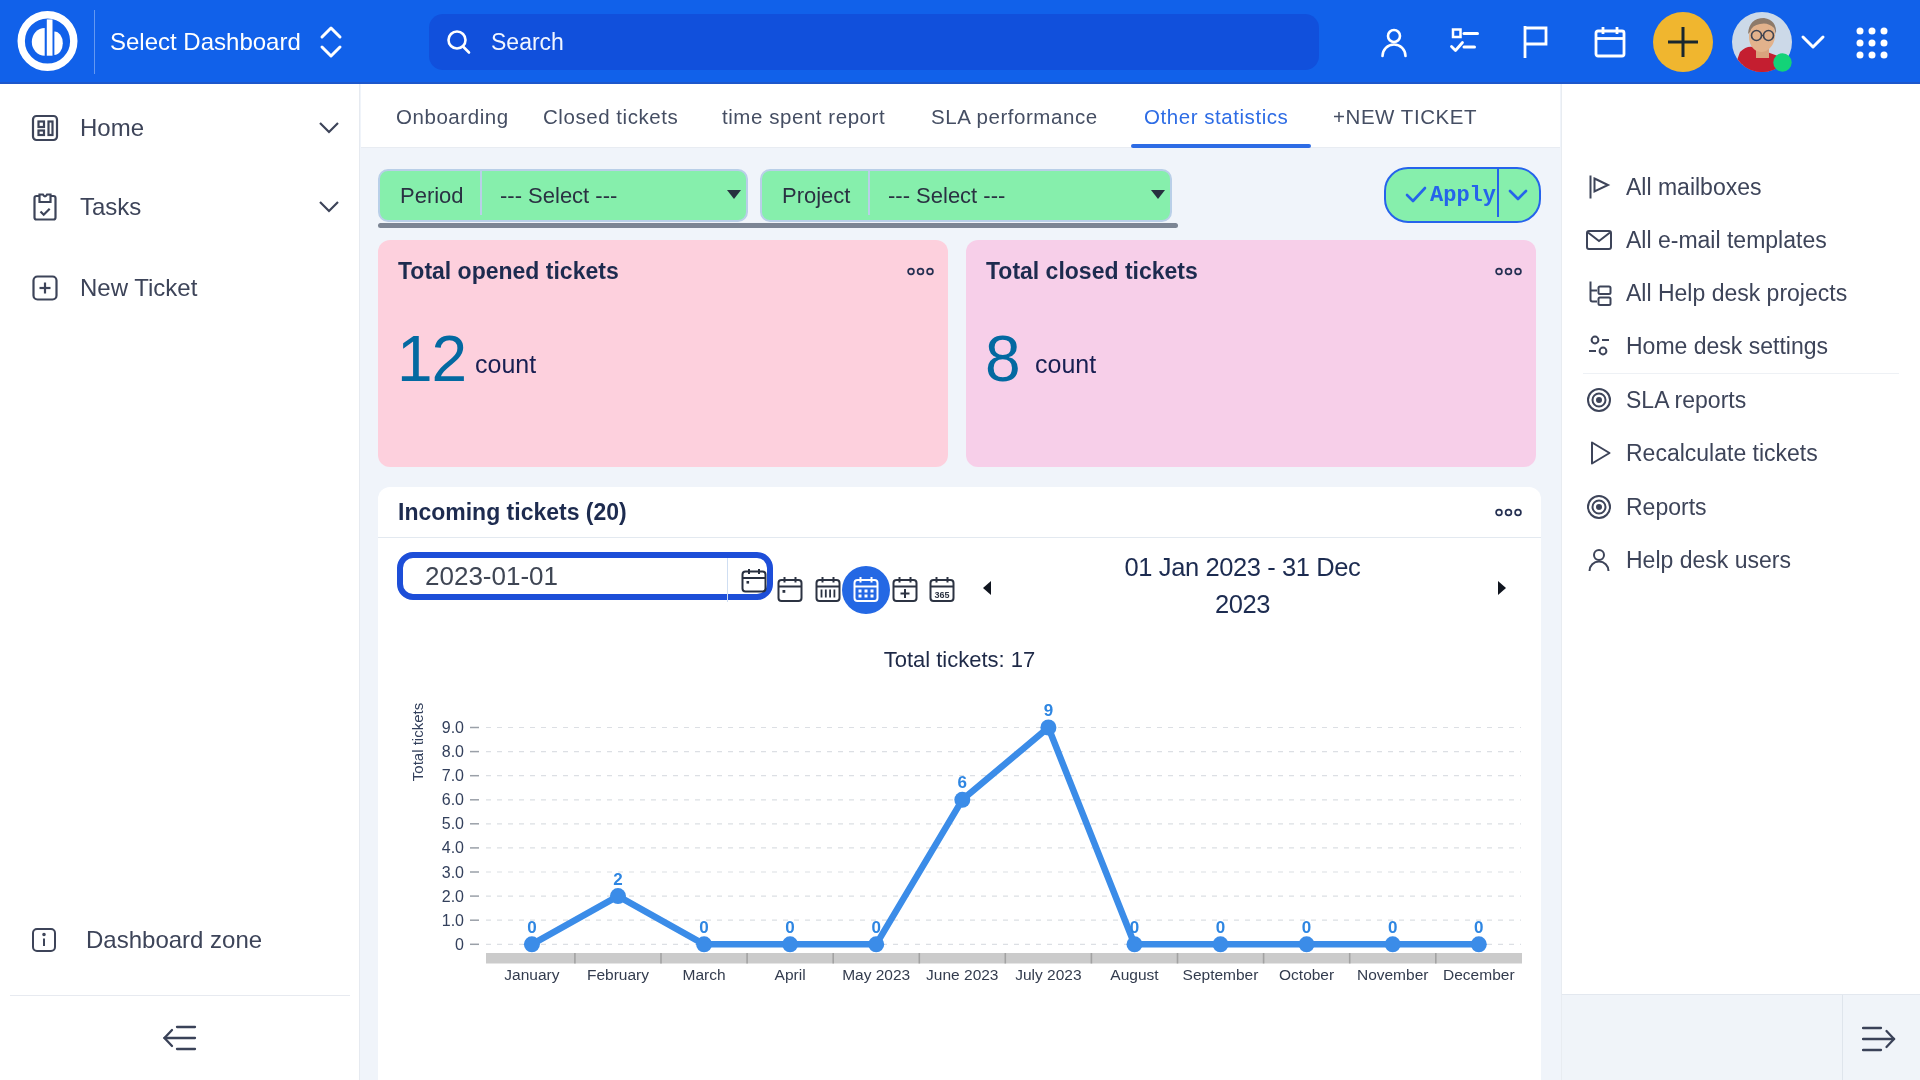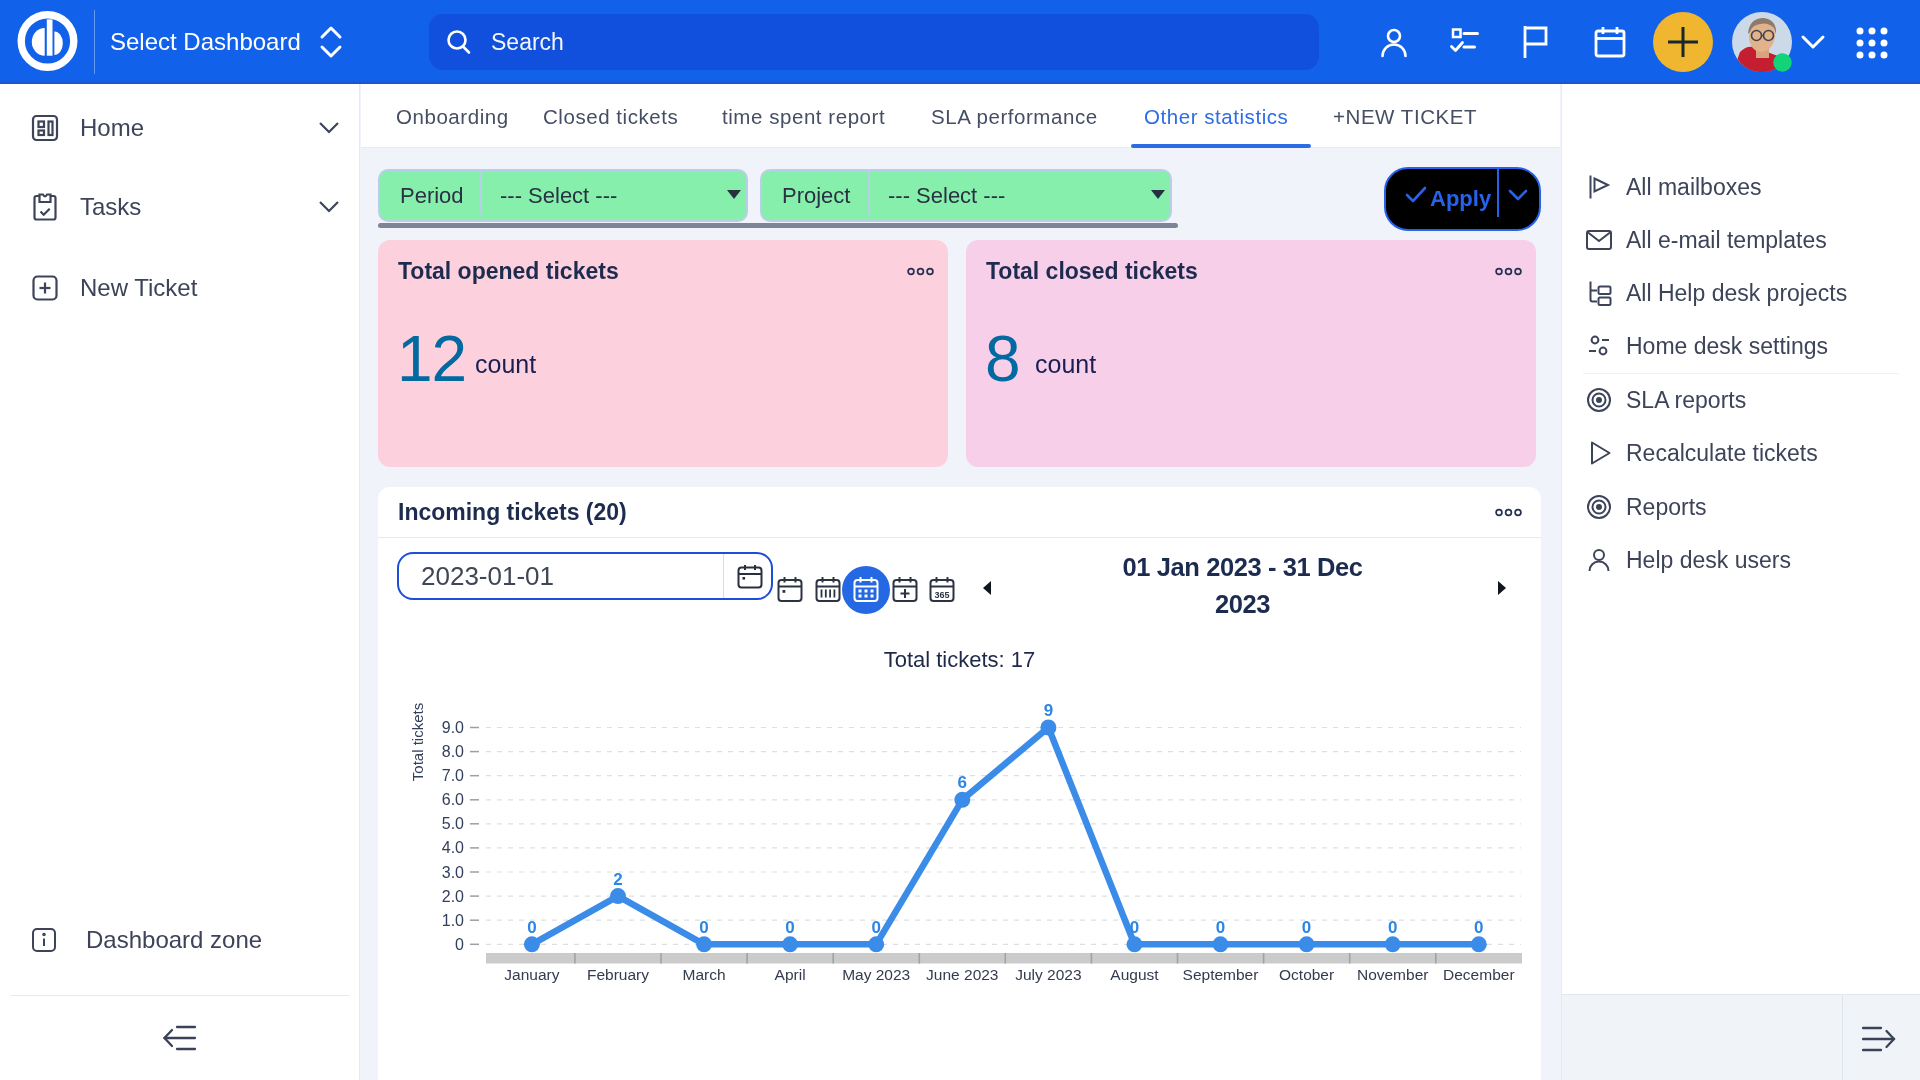--- a/index.html
+++ b/index.html
@@ -28,42 +28,42 @@
   .tab { position:absolute; top:0; height:64px; line-height:66px; font-size:20.5px; letter-spacing:0.55px; color:#454e63; font-weight:500; }
   .tab.active { color:#2d6ce5; }
   #tabline { position:absolute; left:770px; top:60px; width:180px; height:4px; background:#2d6ce5; border-radius:2px; }
 
   .fbox { position:absolute; top:85px; height:53px; border:2px solid #b9cfe8; border-radius:10px; background:#86efac; color:#2a3142; font-size:22px; }
   .fbox .lab { position:absolute; left:20px; top:50%; transform:translateY(-50%); }
   .fbox .vline { position:absolute; top:0; width:2px; height:44px; background:#b9cfe8; }
   .fbox .sel { position:absolute; top:50%; transform:translateY(-50%); }
   .fbox .tri { position:absolute; top:19px; width:0; height:0; border-left:7px solid transparent; border-right:7px solid transparent; border-top:9px solid #27303f; }
 
-  #applyBtn { position:absolute; left:1023px; top:83px; width:157px; height:64px; border:2px solid #2563eb; border-radius:24px; background:#000000; }
+  #applyBtn { position:absolute; left:1023px; top:83px; width:157px; height:56px; border:2px solid #2563eb; border-radius:24px; background:#86efac;font-family:Liberation Mono, monospace; }
   #applyBtn .vline { position:absolute; left:111px; top:0; width:2px; height:48px; background:#2563eb; }
   #applyBtn .txt { position:absolute; left:44px; top:50%; transform:translateY(-50%); color:#2563eb; font-size:22px; font-weight:600; }
 
   #hscroll { position:absolute; left:17px; top:139px; width:800px; height:5px; background:#7c8594; border-radius:3px; }
 
   .pinkcard { position:absolute; top:156px; width:570px; height:227px; border-radius:12px; }
   #pc1 { left:17px; background:#fdd0dd; }
   #pc2 { left:605px; background:#f7cfe9; }
   .pinkcard .title { position:absolute; left:20px; top:18px; font-size:23px; font-weight:bold; color:#1d2b4f; }
   .pinkcard .num { position:absolute; left:19px; top:82px; font-size:64px; font-weight:normal; color:#0369a1; letter-spacing:-1px;text-align:center; }
   .pinkcard .cnt { position:absolute; top:110px; font-size:25px; color:#181f52; }
 
   #chartcard { position:absolute; left:17px; top:403px; width:1163px; height:593px; background:#fff; border-radius:12px 12px 0 0; }
   #chartcard .hdr { position:absolute; left:0; top:0; width:100%; height:51px; border-bottom:1px solid #e3e9f0; }
   #chartcard .hdr .t { position:absolute; left:20px; top:12px; font-size:23px; font-weight:bold; color:#1d2b4f; }
 
-  #dateBox { position:absolute; left:19px; top:65px; width:376px; height:48px; border:2px solid #1d4ed8; border-radius:16px; background:#fff; }
+  #dateBox { position:absolute; left:19px; top:65px; width:376px; height:48px; border:6px solid #1d4ed8; border-radius:16px; background:#fff; }
   #dateBox .vline { position:absolute; left:324px; top:0; width:1px; height:44px; background:#cfdef2; }
   #dateBox .txt { position:absolute; left:22px; top:50%; transform:translateY(-50%); font-size:26px; color:#3f4654; }
 
-  #rangeTxt { position:absolute; left:682px; top:62px; width:365px; text-align:center; font-size:25.5px; letter-spacing:-0.4px; font-weight:bold; color:#1c2b50; line-height:37px; }
+  #rangeTxt { position:absolute; left:682px; top:62px; width:365px; text-align:center; font-size:25.5px; letter-spacing:-0.4px; font-weight:normal; color:#1c2b50; line-height:37px; }
   #totalTxt { position:absolute; left:0; top:160px; width:1163px; text-align:center; font-size:22px; color:#1e2947; }
 
   
   #rsb { position:absolute; left:1561px; top:84px; width:359px; height:996px; background:#fff; border-left:1px solid #e8ecf1; }
   .rnav { position:absolute; left:0; width:359px; height:53px; color:#3d4459; font-size:23px; }
   .rnav .txt { position:absolute; left:64px; top:50%; transform:translateY(-50%); }
   .rnav svg { position:absolute; left:23px; top:50%; transform:translateY(-50%); }
   #rsb .divider { position:absolute; left:21px; top:289px; width:316px; height:1px; background:#eef1f5; }
   #rfoot { position:absolute; left:0; top:910px; width:359px; height:86px; background:#f0f4f9; border-top:1px solid #e3e8ef; }
   #rfoot .vline { position:absolute; left:280px; top:0; width:1px; height:86px; background:#dfe5ec; }

